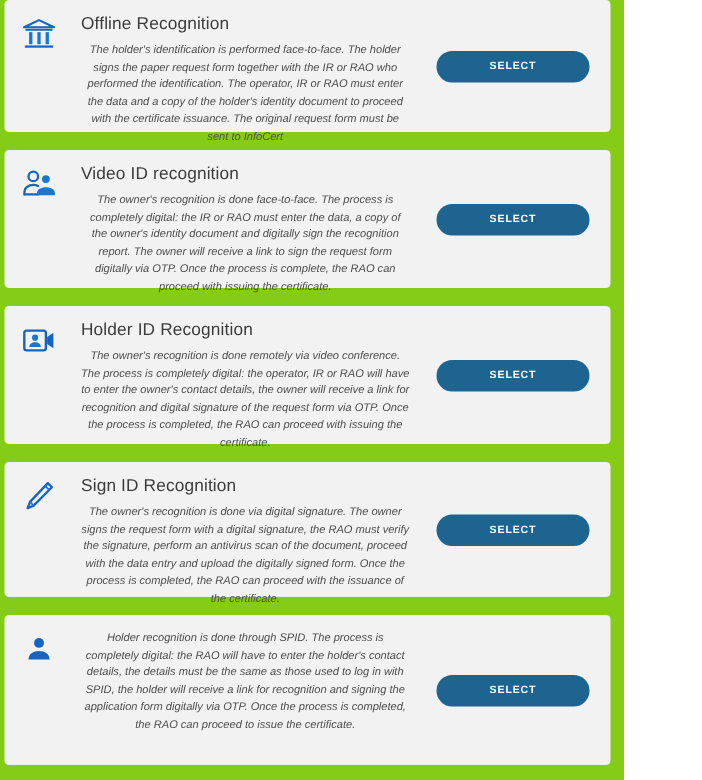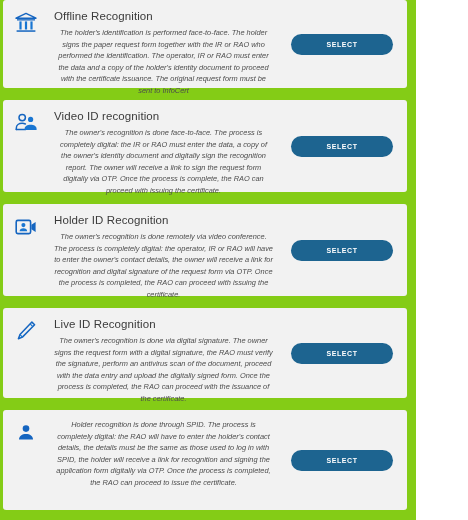--- a/index.html
+++ b/index.html
@@ -161,21 +161,21 @@
 
   <div class="card card-4">
     <div class="icon-col">
       <svg width="24" height="24" viewBox="0 0 24 24" aria-hidden="true">
         <path d="M17.9 3.1 L20.6 5.8 L8.4 18.1 L4.4 19.8 L6.0 15.6 z" fill="none" stroke="#1565c0" stroke-width="1.5" stroke-linejoin="round"></path>
         <path d="M16.1 4.9 L18.8 7.6" stroke="#1976d2" stroke-width="1.3"></path>
         <path d="M6.0 15.6 L8.4 18.1" stroke="#1976d2" stroke-width="1.3"></path>
       </svg>
     </div>
     <div class="text-col">
-      <div class="card-title">Live ID Recognition</div>
+      <div class="card-title">Sign ID Recognition</div>
       <div class="card-desc">The owner's recognition is done via digital signature. The owner signs the request form with a digital signature, the RAO must verify the signature, perform an antivirus scan of the document, proceed with the data entry and upload the digitally signed form. Once the process is completed, the RAO can proceed with the issuance of the certificate.</div>
     </div>
     <div class="btn-col">
       <button class="select-btn">SELECT</button>
     </div>
   </div>
 
   <div class="card card-5">
     <div class="icon-col">
       <svg width="24" height="24" viewBox="0 0 24 24" aria-hidden="true">

